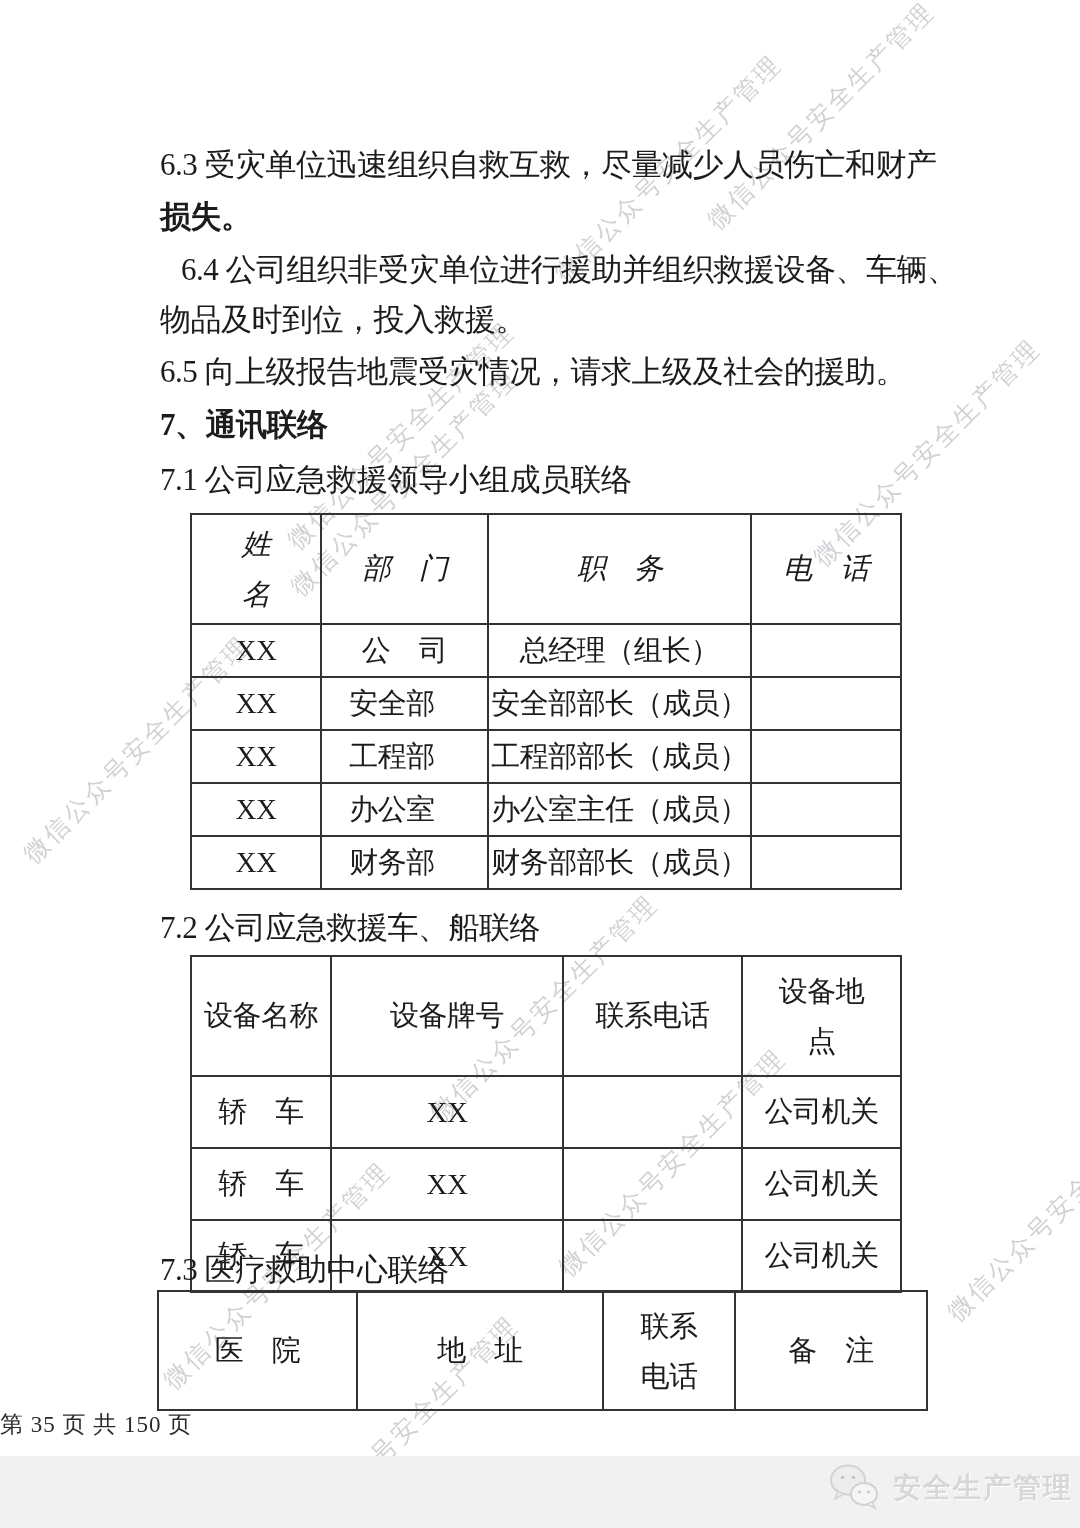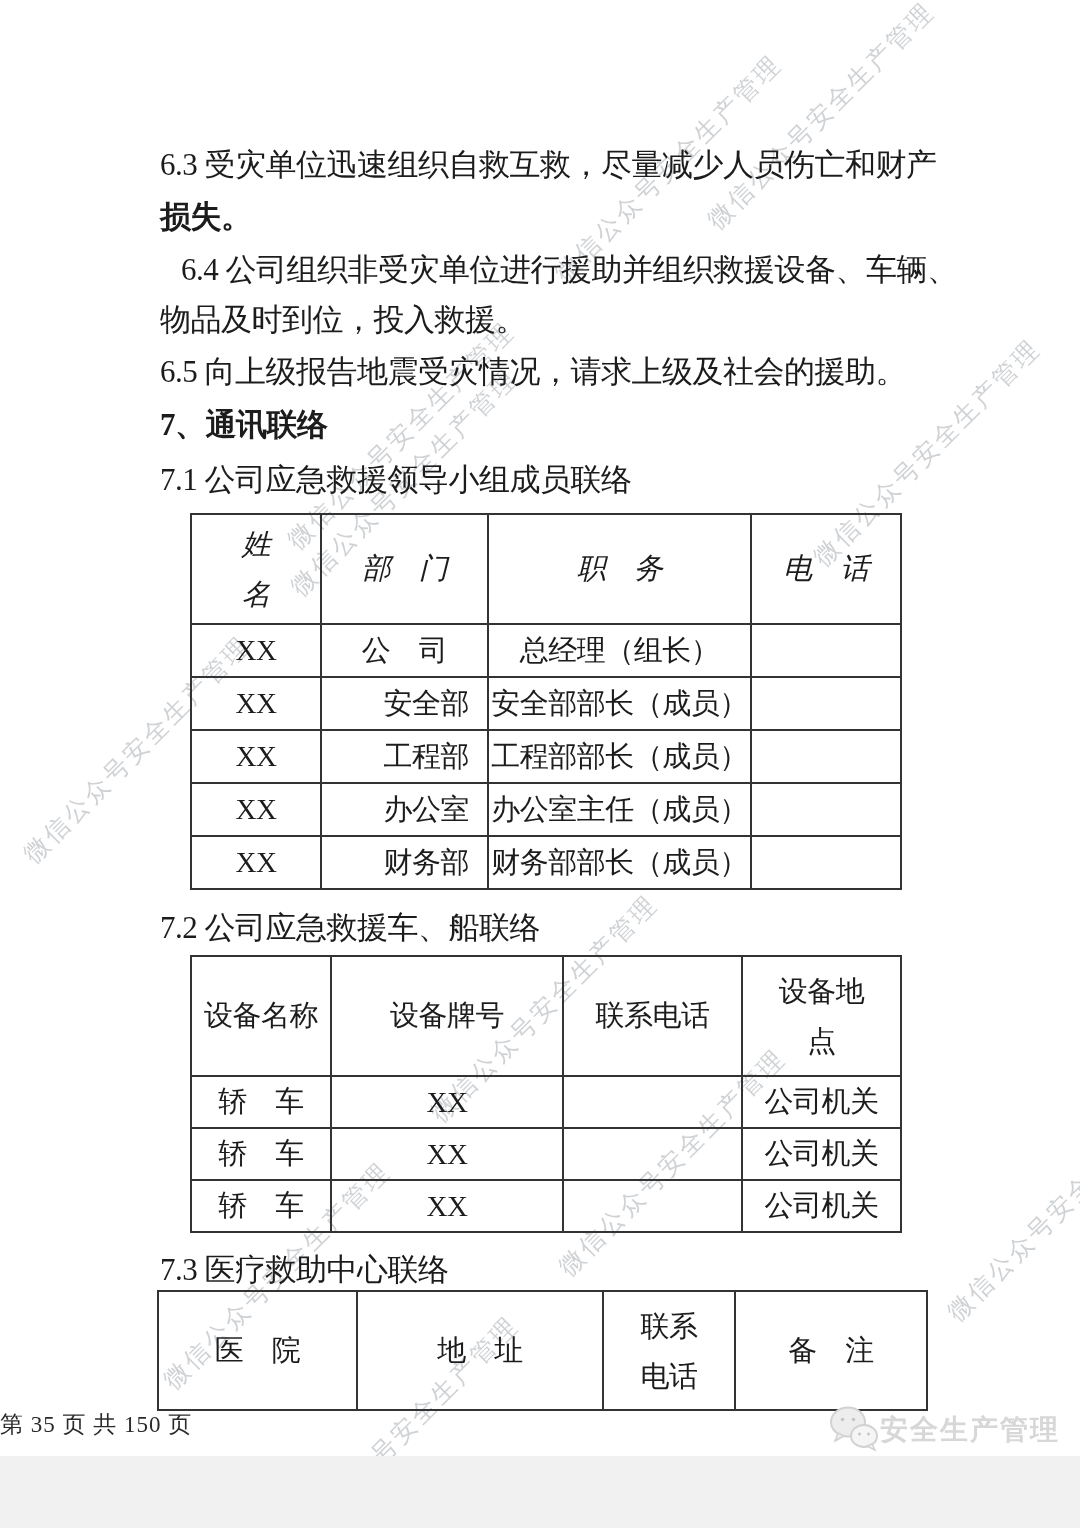--- a/index.html
+++ b/index.html
@@ -25,45 +25,45 @@
   .bold{font-weight:bold;}
   
   table{
     position:absolute;border-collapse:collapse;table-layout:fixed;z-index:2;
     font-family:"Liberation Serif","DejaVu Serif",serif;
   }
   td{
     border:2px solid #333333;text-align:center;vertical-align:middle;
     font-size:29px;letter-spacing:-0.5px;color:#1c1c1c;padding:0;overflow:hidden;
   }
-  .ra{text-align:right;padding-right:18px;}
+  .ra{padding-right:25px;}
   .wrapbox{display:inline-block;line-height:50px;vertical-align:middle;word-break:break-all;}
   .w-name{width:34px;}
   .w-loc{width:100px;}
   .w-tel{width:68px;}
   #t-lead{left:190px;top:513px;width:710px;}
   #t-lead tr.hd{height:110px;font-style:italic;}
   #t-lead tr.dr{height:53px;}
   #t-veh{left:190px;top:955px;width:710px;}
   #t-veh tr.hd{height:120px;}
-  #t-veh tr.dr{height:52px;}
+  #t-veh tr.dr{height:72px;}
   #t-med{left:157px;top:1290px;width:769px;}
   #t-med tr.hd{height:119px;}
   
   .page-num{
     position:absolute;left:0;top:1408px;width:100%;height:34px;line-height:34px;
     font-size:23px;letter-spacing:1px;color:#2a2a2a;z-index:2;
   }
   .footer-bar{
     position:absolute;left:0;top:1456px;width:1080px;height:72px;
     background:#f1f1f1;z-index:2;
   }
   .brand{
-    position:absolute;left:828px;top:1402px;height:56px;display:flex;
-    align-items:center;gap:0;z-index:3;
+    position:absolute;left:828px;top:1460px;height:56px;display:flex;
+    align-items:center;gap:13px;z-index:3;
   }
   .brand-text{
     font-family:"Liberation Sans","DejaVu Sans",sans-serif;font-weight:bold;
     font-size:28px;letter-spacing:2px;color:#d7d7d7;text-shadow:1px 1px 0 #ffffff;
     white-space:nowrap;
   }
 </style>
 </head>
 <body>
 

